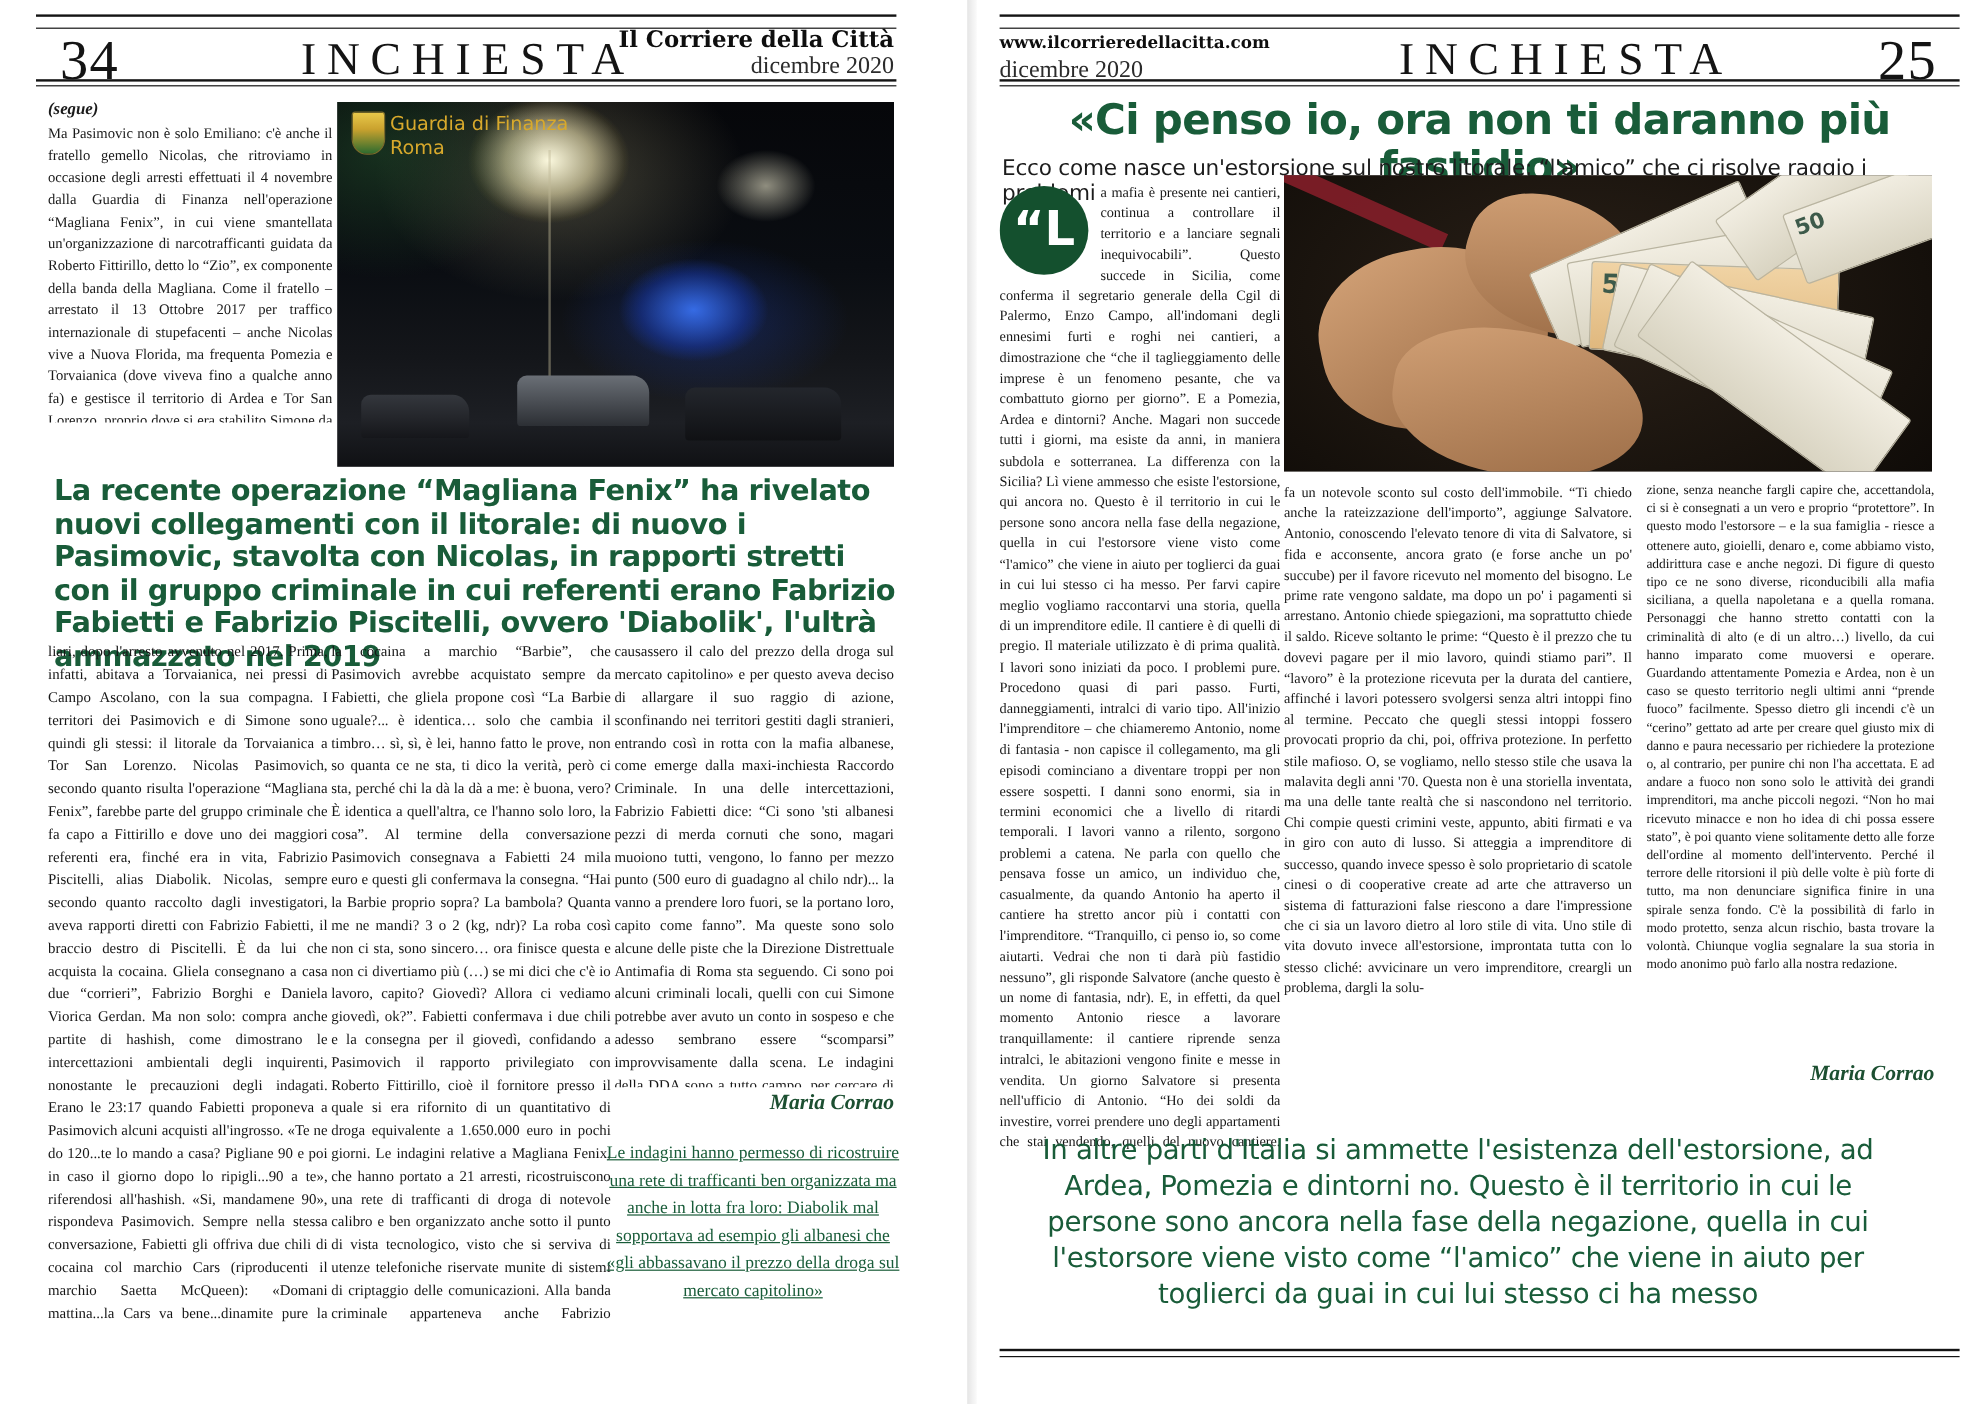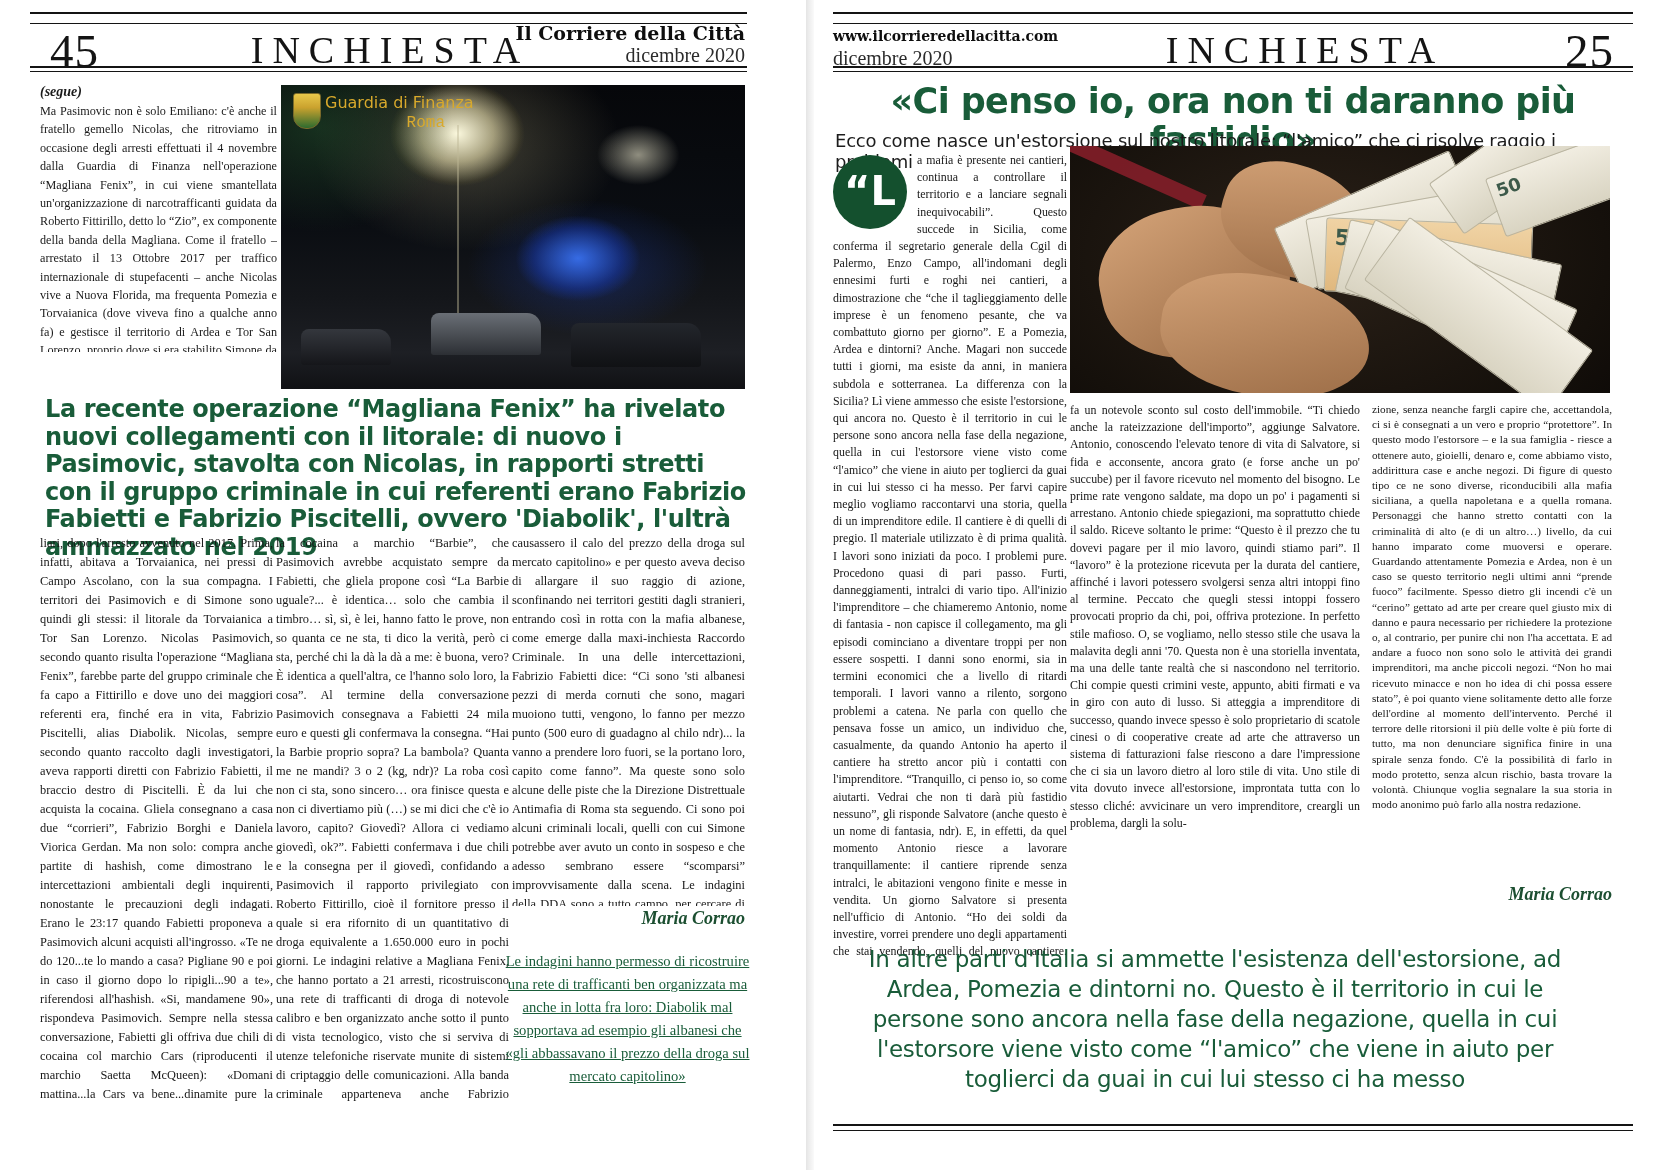--- a/index.html
+++ b/index.html
@@ -58,21 +58,21 @@
       radial-gradient(220px 150px at 40% 20%, rgba(200,190,140,0.30), transparent 70%),
       radial-gradient(55px 40px at 77% 23%, rgba(255,250,220,0.55), transparent 75%),
       radial-gradient(80px 55px at 64% 57%, rgba(60,120,255,0.85), rgba(25,60,180,0.45) 55%, transparent 78%),
       radial-gradient(160px 90px at 66% 60%, rgba(30,70,200,0.35), transparent 75%),
       linear-gradient(180deg,#06070a 0%, #0a0d12 45%, #14161a 70%, #1d1f24 88%, #101114 100%);
   }
   .photo24 .green-cast{position:absolute;left:0;top:0;width:40%;height:55%;
     background:radial-gradient(180px 140px at 20% 25%, rgba(35,80,45,0.55), transparent 75%);}
   .gdf-credit{position:absolute;left:44px;top:8px;color:#d8a92c;
     font-family:"DejaVu Sans",sans-serif;font-size:16px;line-height:20px;}
-  .gdf-credit .l2{display:block;text-align:right;width:120px;font-family:Liberation Mono, monospace;}
+  .gdf-credit .l2{display:block;text-align:left;width:120px;}
   .gdf-crest{position:absolute;left:12px;top:8px;width:26px;height:34px;
     background:linear-gradient(180deg,#e8c84a 0%,#caa22e 40%,#2d6b2f 100%);
     border:1px solid #7a6a2a;border-radius:3px 3px 13px 13px;}
   .lamp-pole{position:absolute;left:176px;top:40px;width:2px;height:190px;background:rgba(190,185,150,0.45);}
   .car{position:absolute;border-radius:8px 14px 3px 3px;}
   .car1{left:150px;top:228px;width:110px;height:42px;background:linear-gradient(180deg,#6a6f76,#2c2f34);}
   .car2{left:290px;top:238px;width:130px;height:44px;background:linear-gradient(180deg,#23262c,#101114);}
   .car3{left:20px;top:244px;width:90px;height:36px;background:linear-gradient(180deg,#34373d,#15161a);}
 
   
@@ -90,21 +90,21 @@
     color:#ffffff;font-family:"DejaVu Sans",sans-serif;font-weight:bold;font-size:40px;
     display:flex;align-items:center;justify-content:center;margin:3px 10px 2px 0;}
 </style>
 </head>
 <body>
 
 <div class="page" id="page-24">
   <div class="rule" style="left:30px;top:12px;width:717px;height:2px;"></div>
   <div class="rule" style="left:30px;top:23px;width:717px;height:1px;"></div>
 
-  <div class="pagenum" style="left:50px;top:24px;">45</div>
+  <div class="pagenum" style="left:50px;top:24px;">34</div>
   <div class="section-title" style="left:165px;top:28px;width:450px;">INCHIESTA</div>
   <div class="brand" style="left:480px;top:22px;width:265px;">Il Corriere della Città</div>
   <div class="date-line" style="left:480px;top:44px;width:265px;text-align:right;">dicembre 2020</div>
 
   <div class="rule" style="left:30px;top:66px;width:717px;height:2px;"></div>
   <div class="rule" style="left:30px;top:71px;width:717px;height:1px;"></div>
 
   <div class="intro-block">
     <p class="segue">(segue)</p>
     <div class="intro-body" style="height:250px;">Ma Pasimovic non è solo Emiliano: c'è anche il fratello gemello Nicolas, che ritroviamo in occasione degli arresti effettuati il 4 novembre dalla Guardia di Finanza nell'operazione “Magliana Fenix”, in cui viene smantellata un'organizzazione di narcotrafficanti guidata da Roberto Fittirillo, detto lo “Zio”, ex componente della banda della Magliana. Come il fratello – arrestato il 13 Ottobre 2017 per traffico internazionale di stupefacenti – anche Nicolas vive a Nuova Florida, ma frequenta Pomezia e Torvaianica (dove viveva fino a qualche anno fa) e gestisce il territorio di Ardea e Tor San Lorenzo, proprio dove si era stabilito Simone da circa un anno, ovvero da quando gli erano stati concessi i domici-</div>

